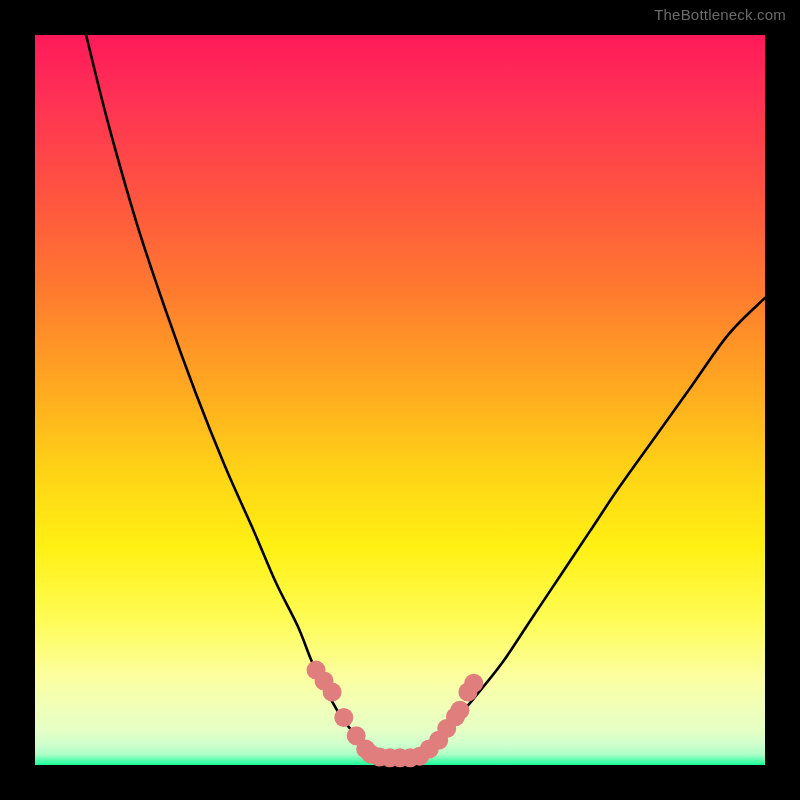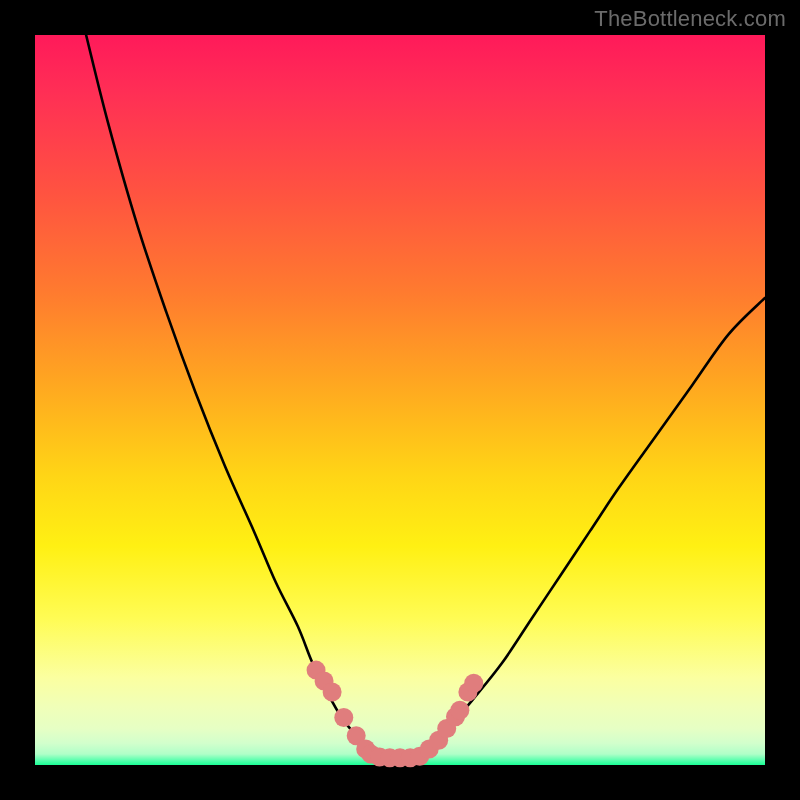--- a/index.html
+++ b/index.html
@@ -43,21 +43,21 @@
       #b0ffc8 98.5%,
       #5fffb0 99.3%,
       #1aff96 100%
     );
   }
   .watermark {
     position: absolute;
     top: 6px;
     right: 14px;
     color: #6b6b6b;
-    font-size: 22px;
+    font-size: 15px;
     font-weight: 500;
     letter-spacing: 0.2px;
     user-select: none;
   }
   svg.curve-layer {
     position: absolute;
     left: 0;
     top: 0;
     width: 730px;
     height: 730px;

